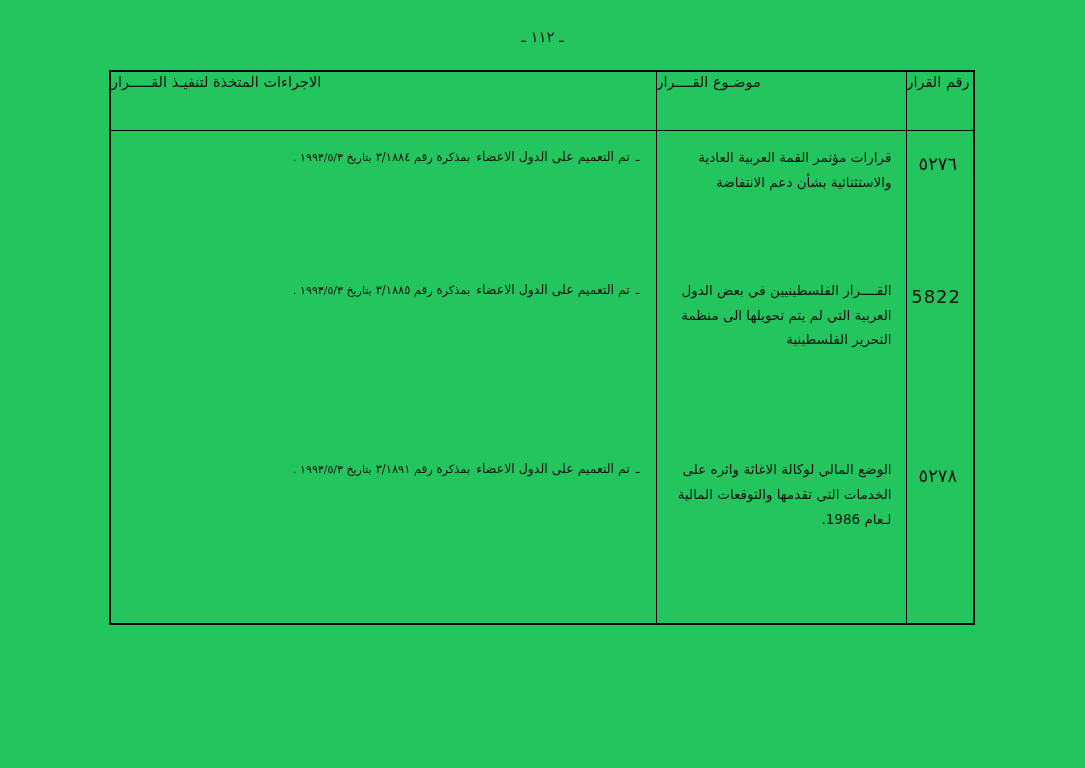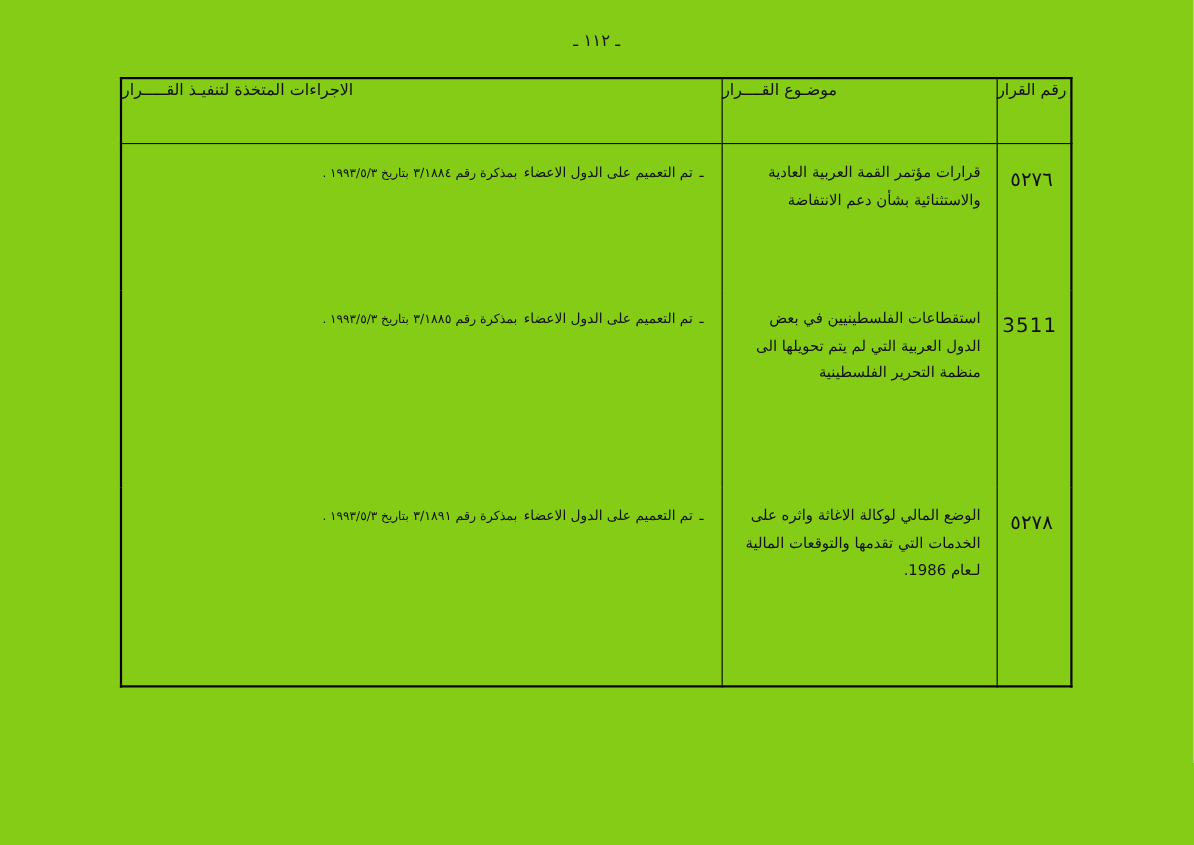--- a/index.html
+++ b/index.html
@@ -12,21 +12,21 @@
     height: 768px;
     font-family: "DejaVu Sans", sans-serif;
     color: #1a1a1a;
     position: relative;
     overflow: hidden;
   }
 
   .page {
     position: absolute;
     inset: 0;
-    background: #84cc16;
+    background: #22c55e;
   }
 
   .page-number {
     position: absolute;
     top: 28px;
     left: 0;
     right: 0;
     text-align: center;
     font-size: 15px;
     letter-spacing: 2px;
@@ -208,24 +208,24 @@
                 <span class="action-main">تم التعميم على الدول الاعضاء</span>
                 <span class="action-ref">بمذكرة رقم ٣/١٨٨٤</span>
                 <span class="action-tail">بتاريخ ١٩٩٣/٥/٣ .</span>
               </div>
             </div>
           </td>
         </tr>
 
         <tr class="body-row">
           <td class="num-cell">
-            <div class="cell-inner">3511</div>
+            <div class="cell-inner">5822</div>
           </td>
           <td class="subject-cell">
-            <div class="cell-inner">استقطاعات الفلسطينيين في بعض الدول العربية التي لم يتم تحويلها الى منظمة التحرير الفلسطينية</div>
+            <div class="cell-inner">القــــرار الفلسطينيين في بعض الدول العربية التي لم يتم تحويلها الى منظمة التحرير الفلسطينية</div>
           </td>
           <td class="action-cell">
             <div class="cell-inner">
               <div class="action-line">
                 <span class="action-dash">ـ</span>
                 <span class="action-main">تم التعميم على الدول الاعضاء</span>
                 <span class="action-ref">بمذكرة رقم ٣/١٨٨٥</span>
                 <span class="action-tail">بتاريخ ١٩٩٣/٥/٣ .</span>
               </div>
             </div>

